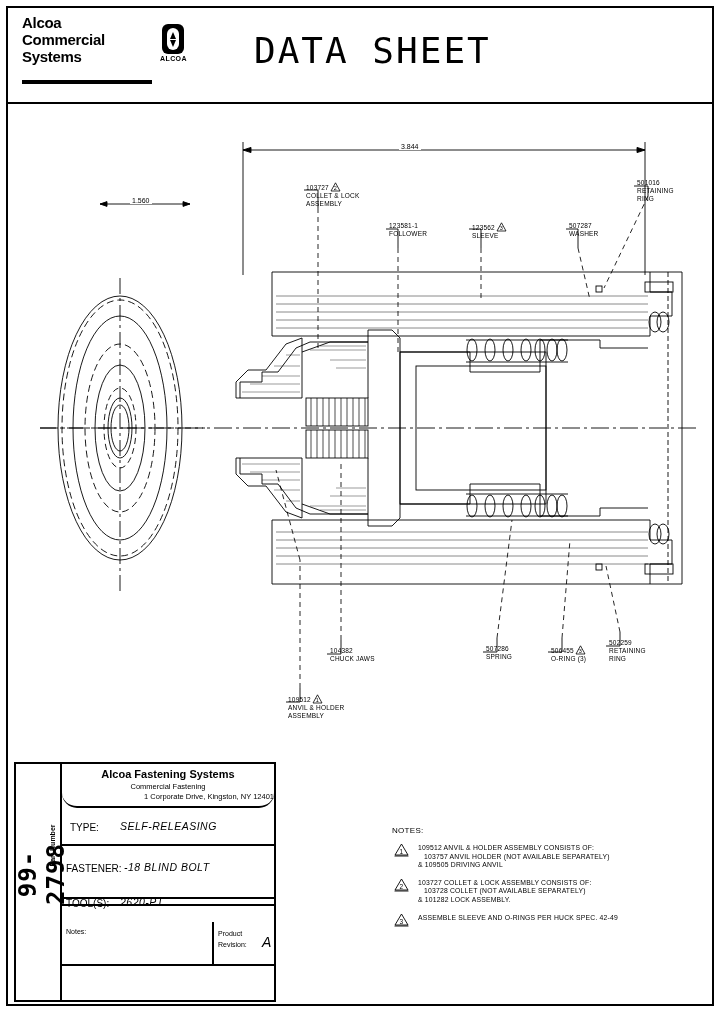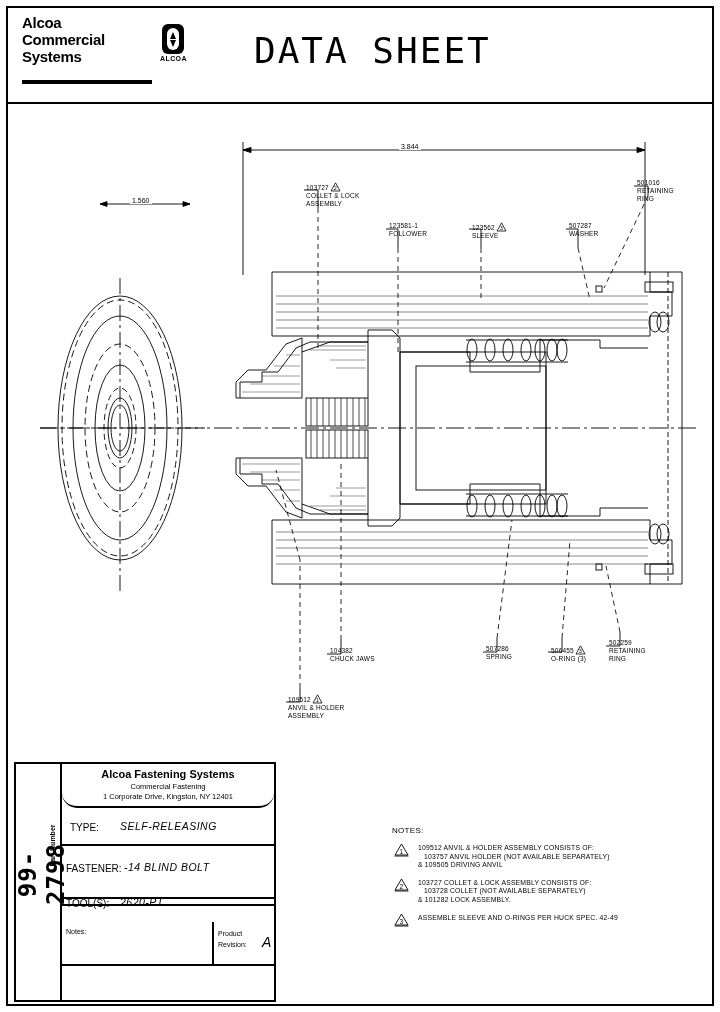--- a/index.html
+++ b/index.html
@@ -53,21 +53,21 @@
       transform:rotate(-90deg);font-size:24px;font-weight:bold;letter-spacing:1px;
       font-family:"DejaVu Sans Mono", monospace;}
   .pn-small{position:absolute;left:4px;top:78px;width:64px;text-align:center;
       transform:rotate(-90deg);font-size:7px;font-weight:bold;}
   .tb-rows{position:absolute;left:46px;top:0;right:0;bottom:0;}
   .tb-row{position:absolute;left:0;right:0;border-bottom:2px solid #000;
       box-sizing:border-box;}
   .r-company{top:0;height:44px;text-align:center;border-radius:15px;}
   .c1{font-size:11px;font-weight:bold;margin-top:4px;}
   .c2{font-size:7.5px;margin-top:2px;}
-  .c3{font-size:7.5px;margin-top:1px;}
+  .c3{font-size:7.5px;margin-top:1px;text-align:right;}
   .r-type{top:44px;height:38px;}
   .r-fast{top:85px;height:50px;}
   .r-tool{top:120px;height:22px;}
   .r-notes{top:158px;height:44px;}
   .r-pat{top:202px;height:36px;border-bottom:none;}
   .fld-lab{position:absolute;left:8px;font-size:10px;}
   .fld-val{position:absolute;font-size:10.5px;letter-spacing:0.5px;font-style:italic;}
   .sub-div{position:absolute;top:0;bottom:0;width:2px;background:#000;left:150px;}
   .tiny{font-size:7px;}
 
@@ -387,21 +387,21 @@
         <div class="c3">1 Corporate Drive, Kingston, NY 12401</div>
       </div>
 
       <div class="tb-row r-type">
         <div class="fld-lab" style="top:14px;">TYPE:</div>
         <div class="fld-val" style="left:58px;top:12px;">SELF-RELEASING</div>
       </div>
 
       <div class="tb-row r-fast">
         <div class="fld-lab" style="top:14px;left:4px;">FASTENER:</div>
-        <div class="fld-val" style="left:62px;top:12px;">-14 BLIND BOLT</div>
+        <div class="fld-val" style="left:62px;top:12px;">-18 BLIND BOLT</div>
       </div>
 
       <div class="tb-row r-tool">
         <div class="fld-lab" style="top:14px;left:4px;">TOOL(S):</div>
         <div class="fld-val" style="left:58px;top:12px;">2620-PT</div>
       </div>
 
       <div class="tb-row r-notes">
         <div class="sub-div"></div>
         <div class="fld-lab tiny" style="top:6px;left:4px;">Notes:</div>

